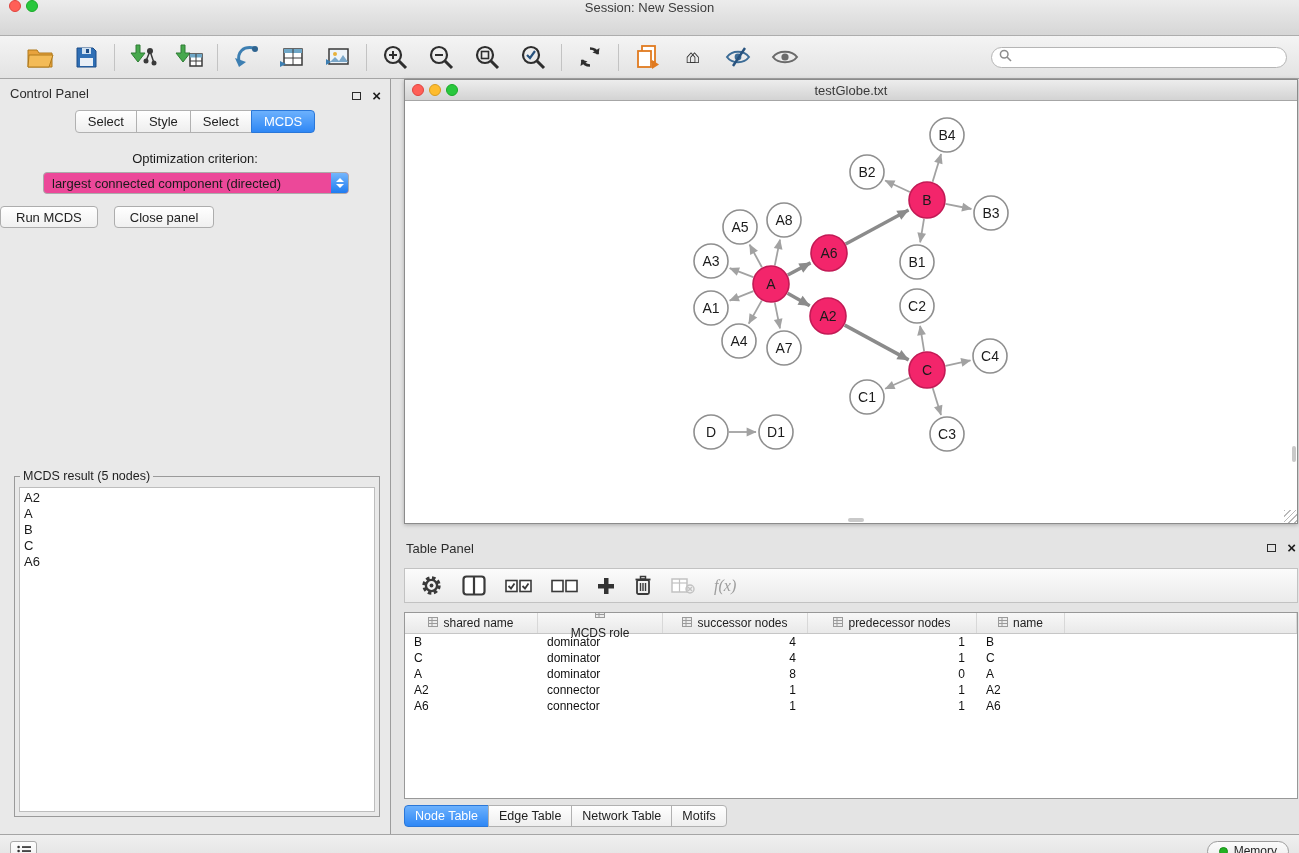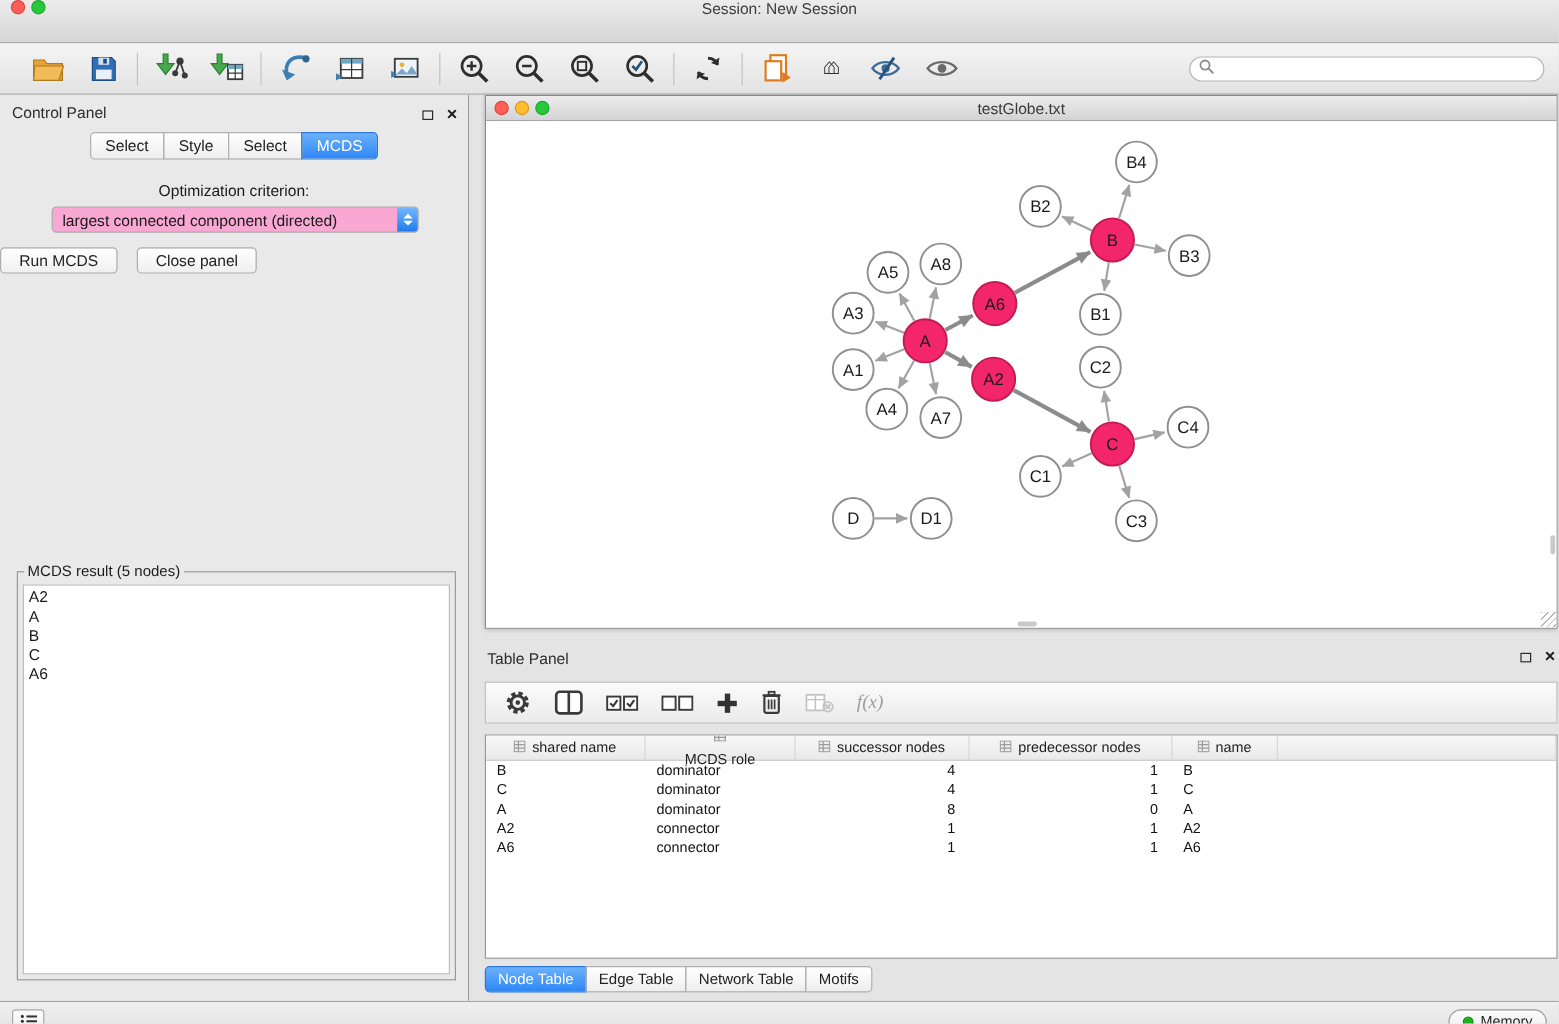--- a/index.html
+++ b/index.html
@@ -45,21 +45,21 @@
   .seg { display: inline-flex; }
   .seg-btn { padding: 3px 12px; font-size: 13px; border: 1px solid #b1b1b1;
     background: linear-gradient(#ffffff,#eeeeee); margin-left: -1px; color: #222; cursor: pointer; }
   .seg-btn:first-child { border-radius: 4px 0 0 4px; margin-left: 0; }
   .seg-btn:last-child  { border-radius: 0 4px 4px 0; }
   .seg-btn.active { background: linear-gradient(#6cb1fd,#2e87f5); color: #fff; border-color: #2a77d8; }
 
   .cp-tabs { position: absolute; top: 31px; left: 0; right: 0; text-align: center; }
   .cp-opt-label { position: absolute; top: 72px; left: 0; right: 0; text-align: center; font-size: 13px; }
   .cp-dropdown { position: absolute; top: 93px; left: 43px; width: 306px; height: 22px;
-    background: #f9a8d4; border: 1px solid #ababab; border-radius: 4px;
+    background: #ec4899; border: 1px solid #ababab; border-radius: 4px;
     display: flex; align-items: center; cursor: pointer; }
   .cp-dropdown .dd-text { flex: 1; padding: 0 8px; font-size: 13px; white-space: nowrap; overflow: hidden; }
   .dd-stepper { width: 17px; height: 20px; border-radius: 0 3px 3px 0;
     background: linear-gradient(#74b6fc,#1f7cf0); display: flex; flex-direction: column;
     align-items: center; justify-content: center; gap: 2px; }
   .dd-stepper span { width: 0; height: 0; border-left: 4px solid transparent; border-right: 4px solid transparent; }
   .dd-up   { border-bottom: 4px solid #fff; }
   .dd-down { border-top: 4px solid #fff; }
 
   .cp-buttons { position: absolute; top: 127px; left: 0; right: 0; display: flex; gap: 16px; }

